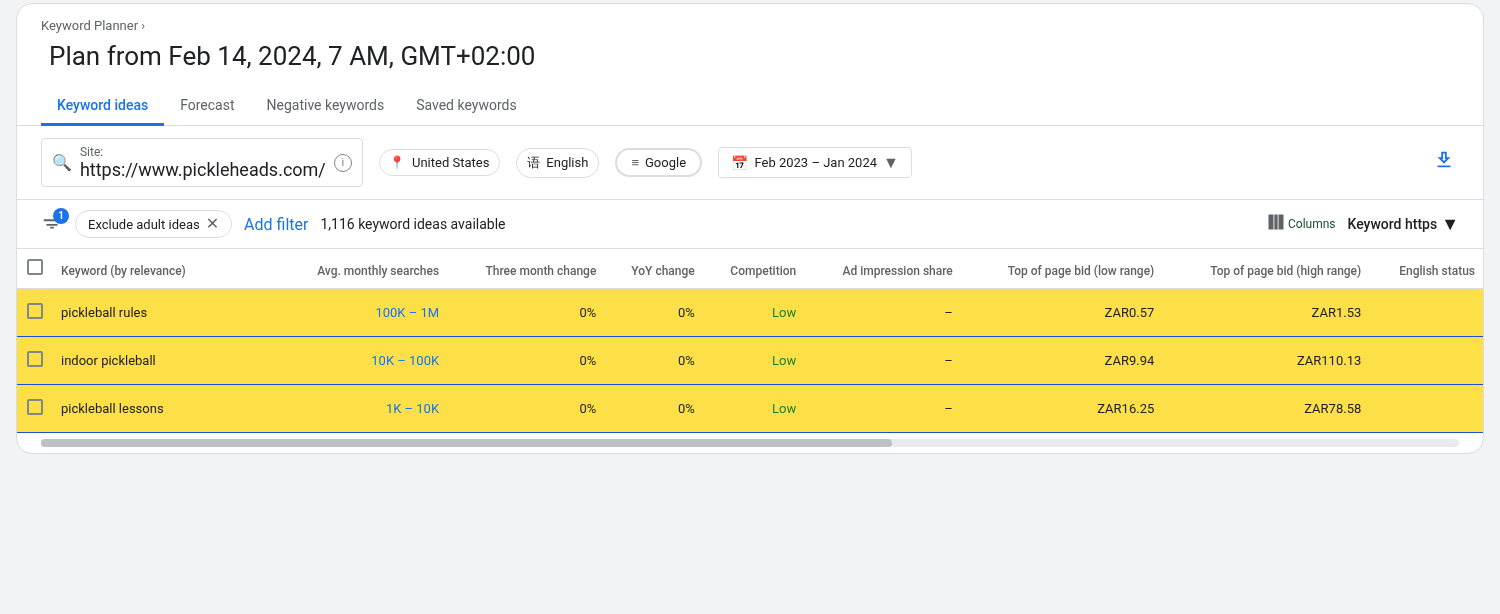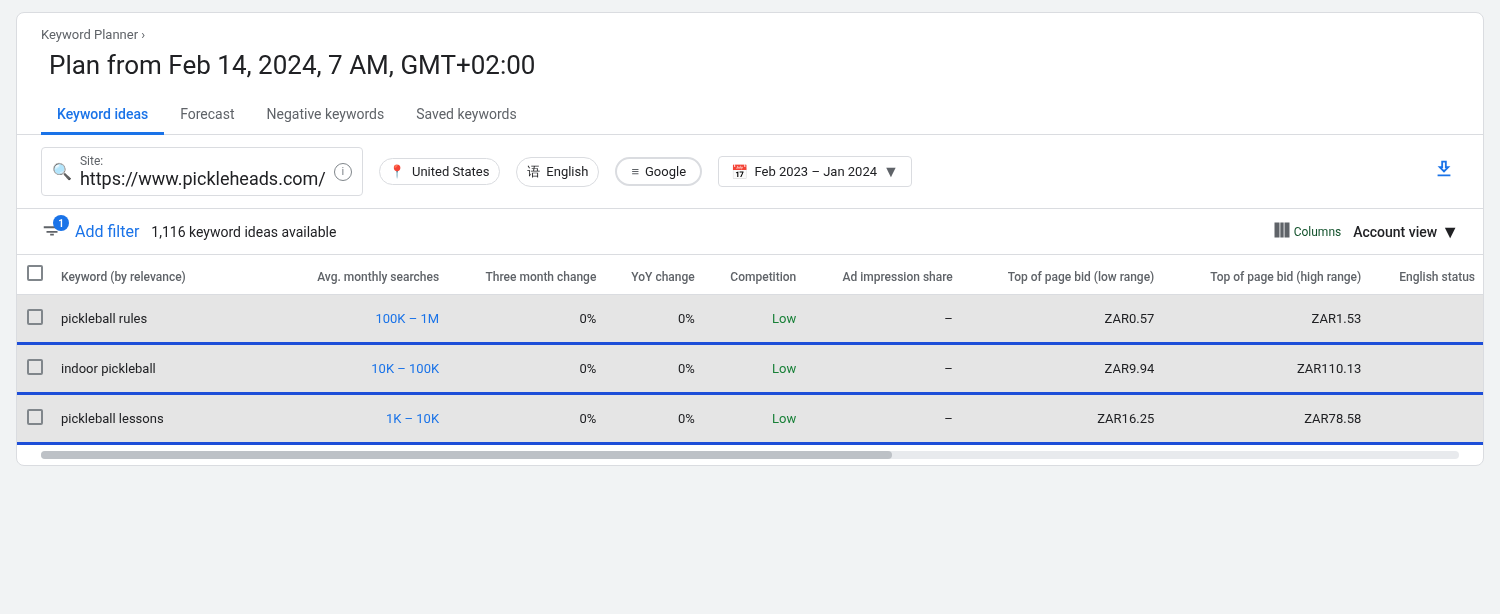--- a/index.html
+++ b/index.html
@@ -6,22 +6,22 @@
     body {
       font-family: 'Google Sans', Roboto, Arial, sans-serif;
       font-size: 14px;
       background: #f1f3f4;
       color: #202124;
       width: 1500px;
       min-height: 614px;
     }
     .outer {
       background: #fff;
-      margin: 12px 16px;
-      border-radius: 8px;
+      margin: 3px 16px;
+      border-radius: 16px;
       border: 1px solid #dadce0;
       overflow: hidden;
     }
     .breadcrumb {
       padding: 14px 24px 4px;
       font-size: 13px;
       color: #1a73e8;
       cursor: pointer;
     }
     .breadcrumb span { color: #5f6368; }
@@ -233,22 +233,22 @@
       white-space: normal;
       vertical-align: bottom;
     }
     thead th:not(:first-child):not(:nth-child(2)) {
       text-align: right;
     }
     thead th:nth-child(5), thead th:nth-child(6) {
       text-align: right;
     }
     tbody tr {
-      border-bottom: 3px solid #1d4ed8;
-      background: #e5e5e5;
+      border-bottom: 1px solid #1d4ed8;
+      background: #fde047;
     }
     tbody td {
       padding: 14px 8px;
       color: #202124;
       font-size: 13px;
     }
     tbody td:not(:first-child):not(:nth-child(2)) {
       text-align: right;
     }
     .checkbox-col {
@@ -344,38 +344,42 @@
 
   <div class="filter-bar">
 
     <div class="filter-funnel">
       <svg width="22" height="22" viewBox="0 0 24 24" fill="#5f6368">
         <path d="M10 18h4v-2h-4v2zm-7-10v2h18V8H3zm3 7h12v-2H6v2z"></path>
       </svg>
       <span class="funnel-badge">1</span>
     </div>
 
+    <div class="exclude-chip">
+      <span>Exclude adult ideas</span>
+      <span class="x-icon">✕</span>
+    </div>
 
     <div class="add-filter">Add filter</div>
 
     <span class="keyword-count">1,116 keyword ideas available</span>
 
     <div class="spacer"></div>
 
     <div class="columns-btn">
       <span class="columns-icon">
         <svg width="20" height="20" viewBox="0 0 24 24" fill="#5f6368">
           <path d="M3 3h6v18H3V3zm7 0h4v18h-4V3zm5 0h6v18h-6V3z"></path>
         </svg>
       </span>
       <span>Columns</span>
     </div>
 
     <div class="keyword-view-btn">
-      <span>Account view</span>
+      <span>Keyword https</span>
       <span class="chevron-down">▼</span>
     </div>
   </div>
 
   <div>
     <table>
       <thead>
         <tr>
           <th class="checkbox-col">
             <span class="chk"></span>

